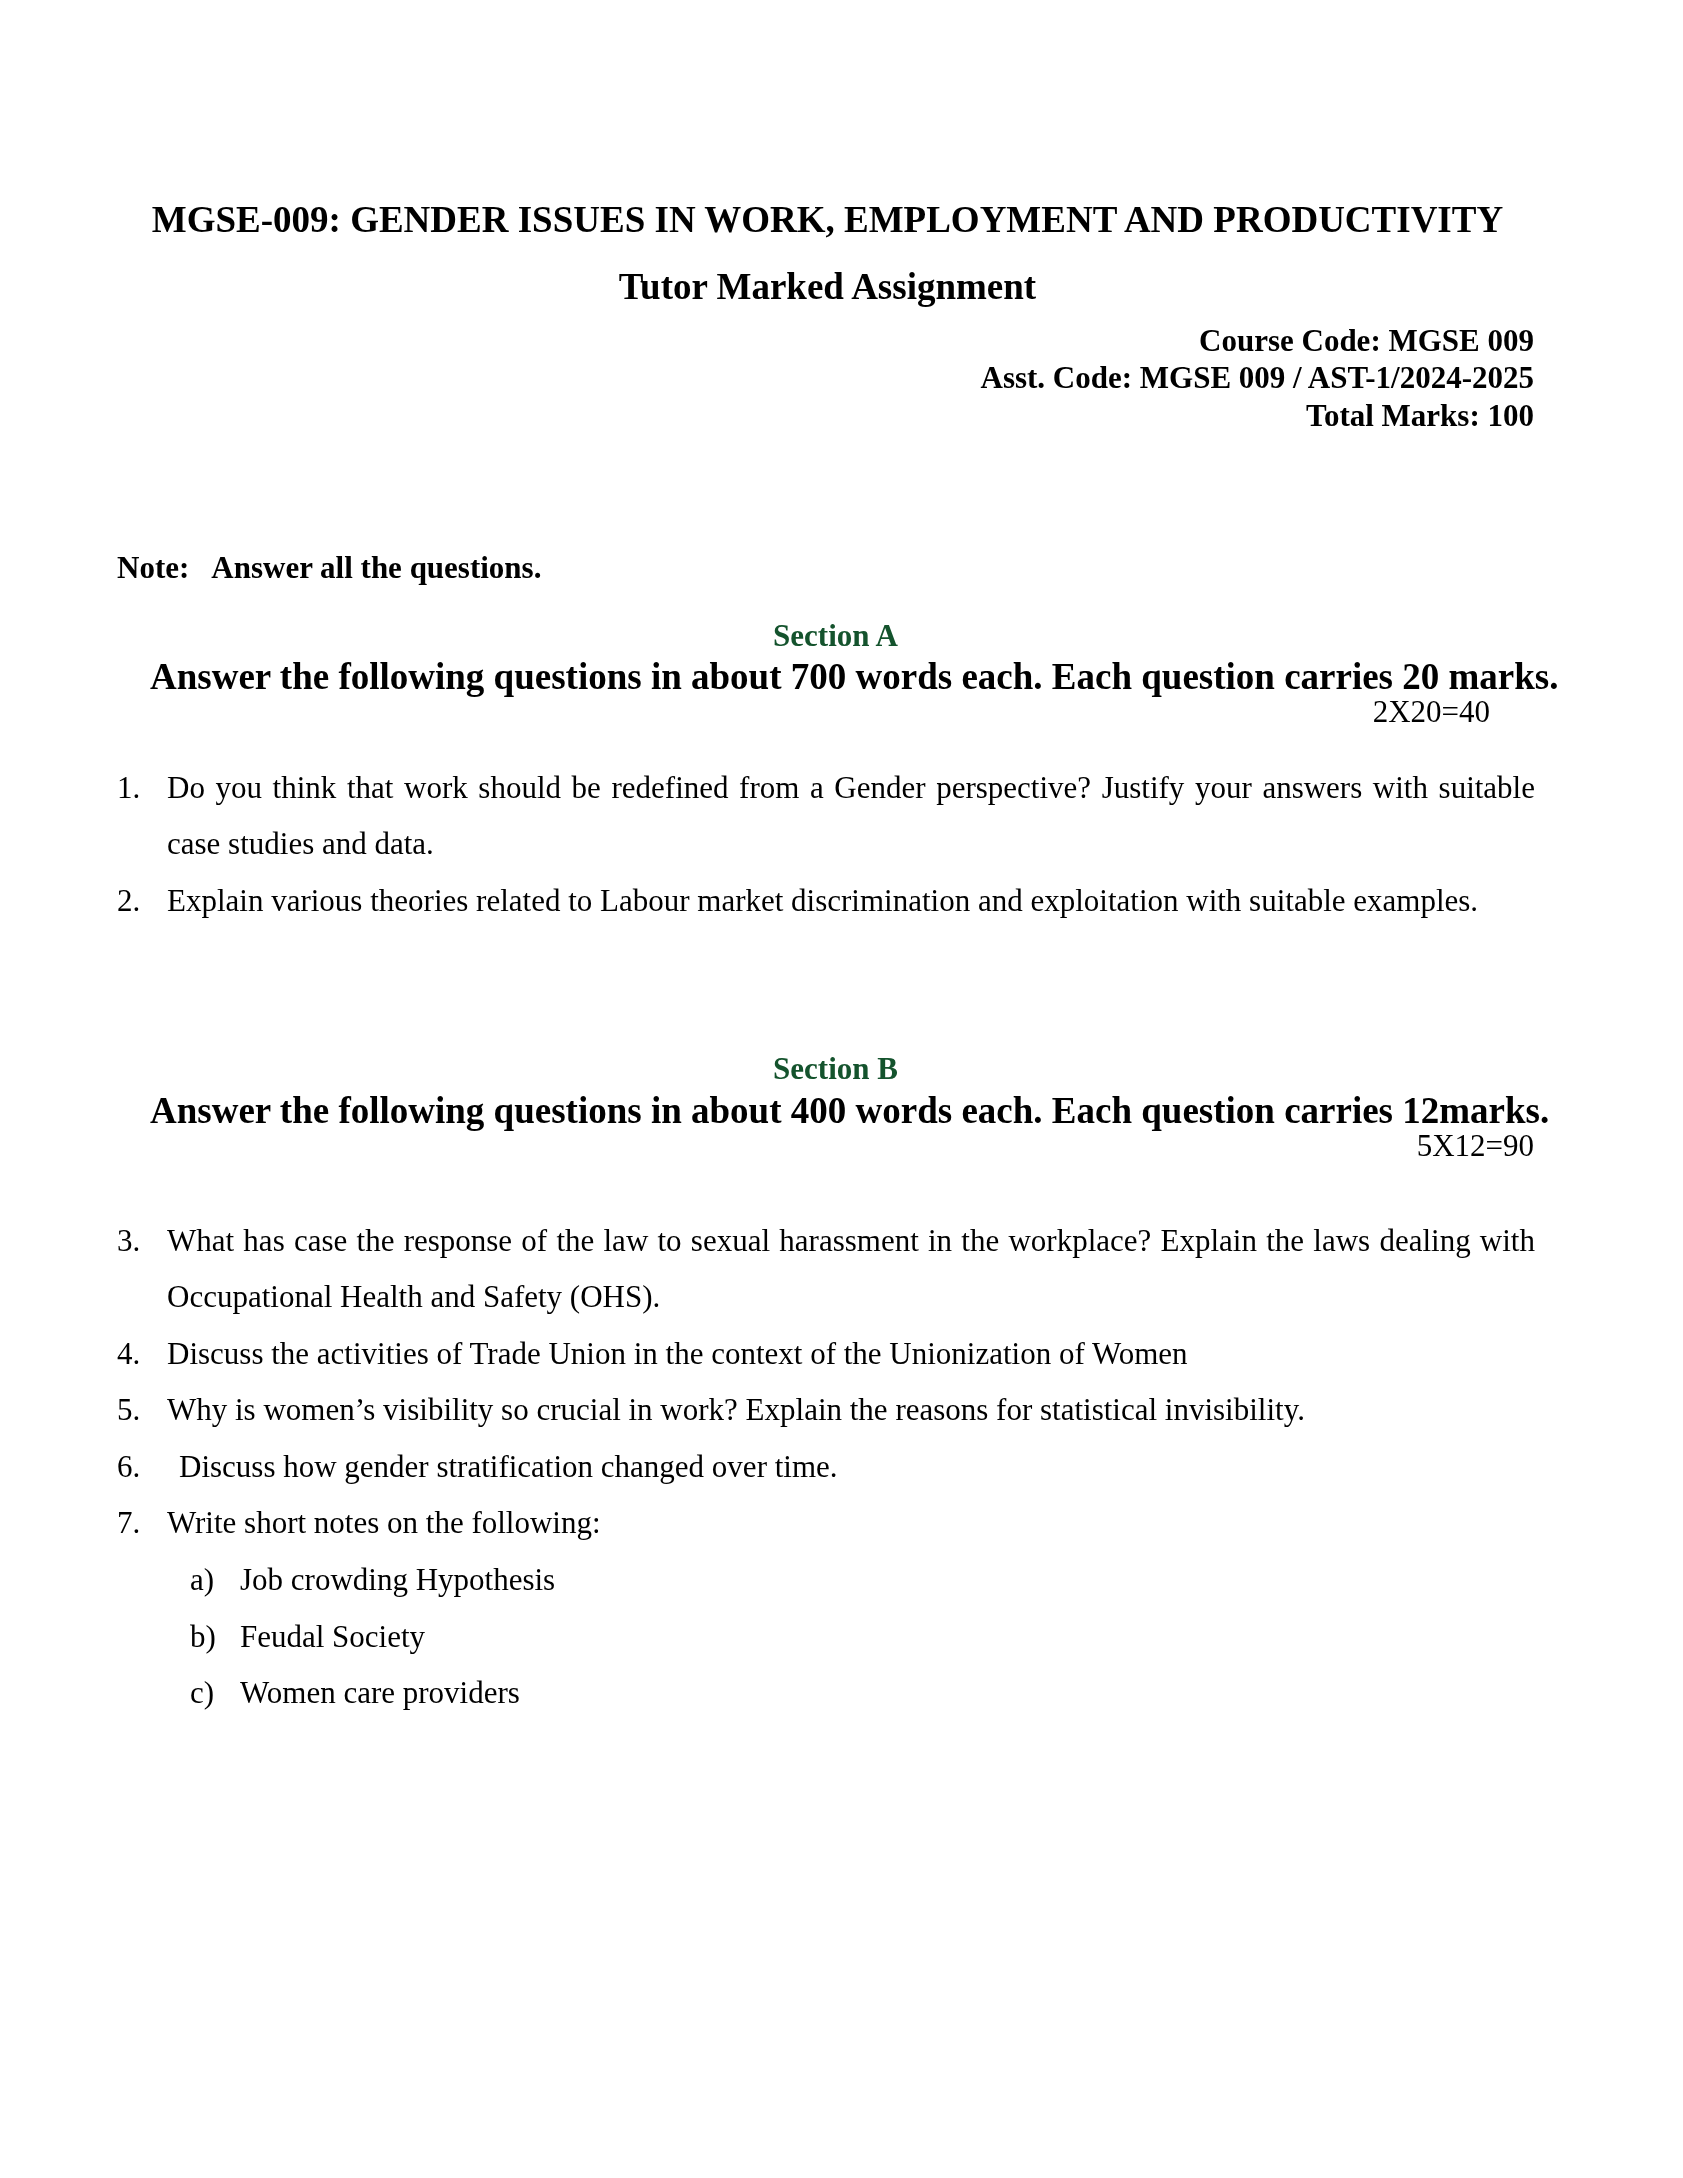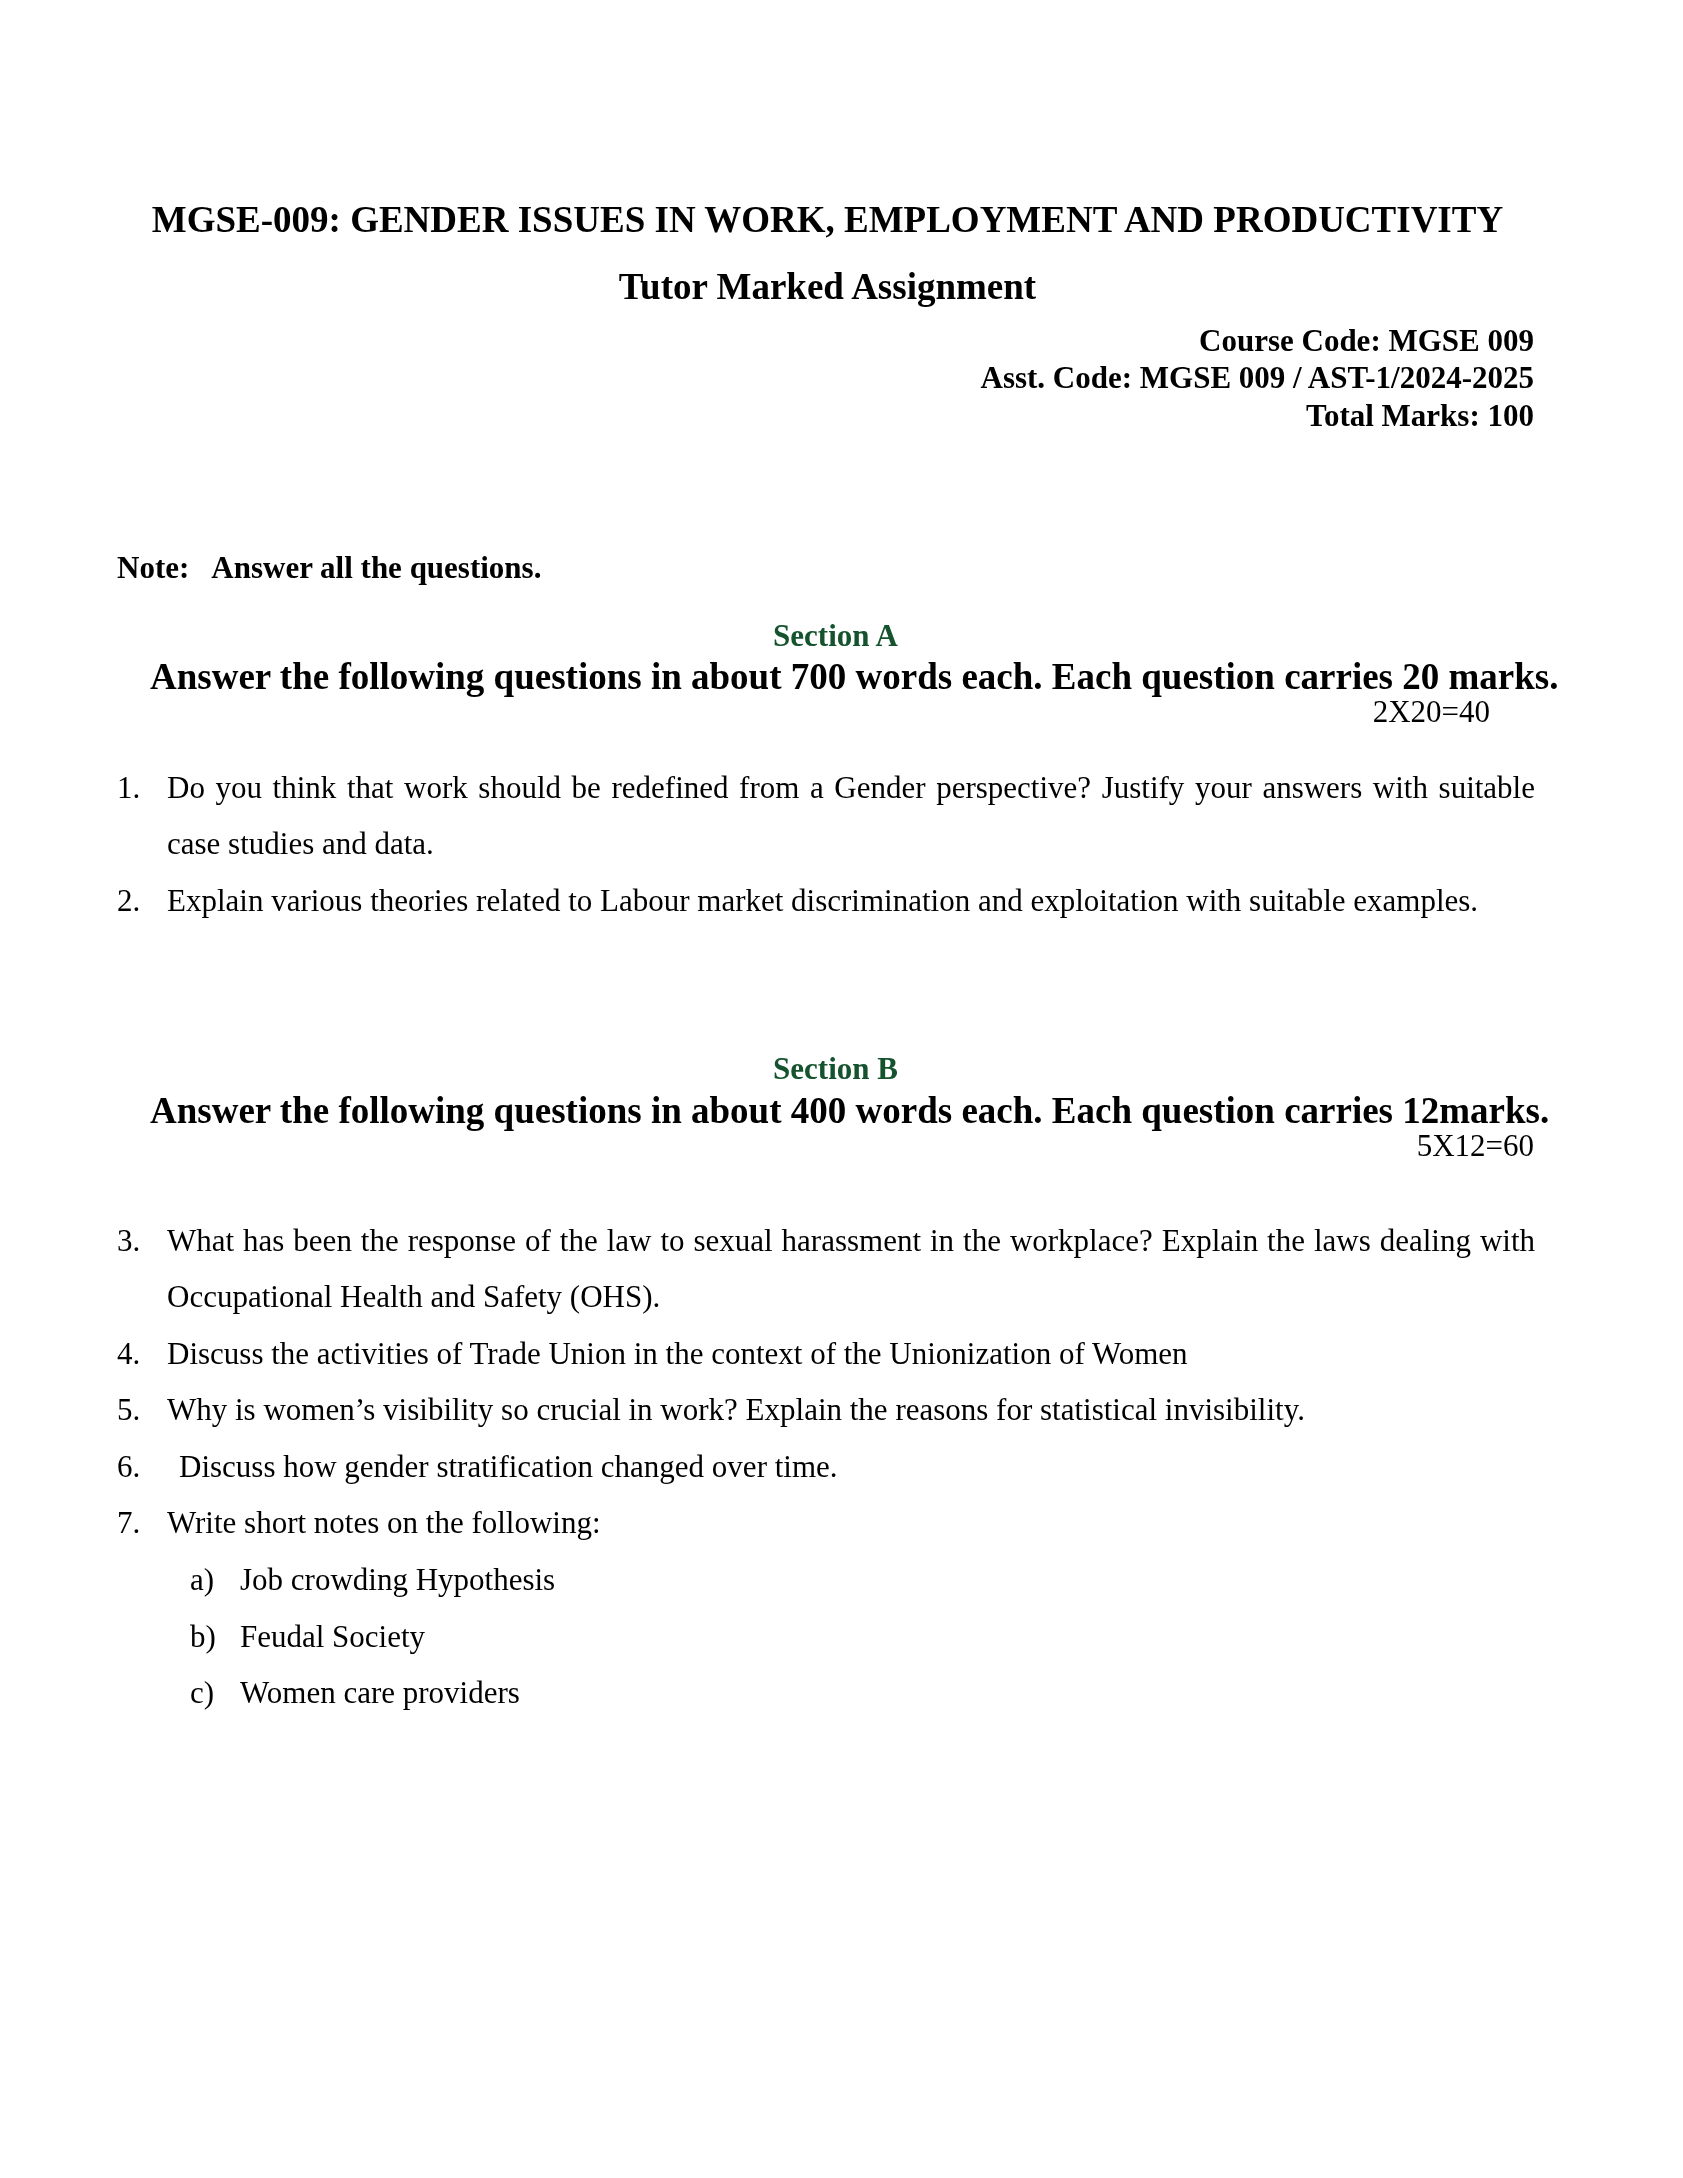--- a/index.html
+++ b/index.html
@@ -45,25 +45,25 @@
     <span class="num">1.</span>
     <span class="txt">Do you think that work should be redefined from a Gender perspective? Justify your answers with suitable case studies and data.</span>
   </div>
   <div class="abs q" style="top:873px;">
     <span class="num">2.</span>
     <span class="txt">Explain various theories related to Labour market discrimination and exploitation with suitable examples.</span>
   </div>
 
   <div class="abs section-head" style="top:1051px;">Section B</div>
   <div class="abs instr" style="left:150px; top:1089px;">Answer the following questions in about 400 words each. Each question carries 12marks.</div>
-  <div class="abs marks" style="right:149px; top:1128px;">5X12=60</div>
+  <div class="abs marks" style="right:149px; top:1128px;">5X12=90</div>
 
   <div class="abs q" style="top:1213px;">
     <span class="num">3.</span>
-    <span class="txt">What has been the response of the law to sexual harassment in the workplace? Explain the laws dealing with Occupational Health and Safety (OHS).</span>
+    <span class="txt">What has case the response of the law to sexual harassment in the workplace? Explain the laws dealing with Occupational Health and Safety (OHS).</span>
   </div>
   <div class="abs q" style="top:1326px;">
     <span class="num">4.</span>
     <span class="txt">Discuss the activities of Trade Union in the context of the Unionization of Women</span>
   </div>
   <div class="abs q" style="top:1382px;">
     <span class="num">5.</span>
     <span class="txt">Why is women’s visibility so crucial in work? Explain the reasons for statistical invisibility.</span>
   </div>
   <div class="abs q" style="top:1439px;">

